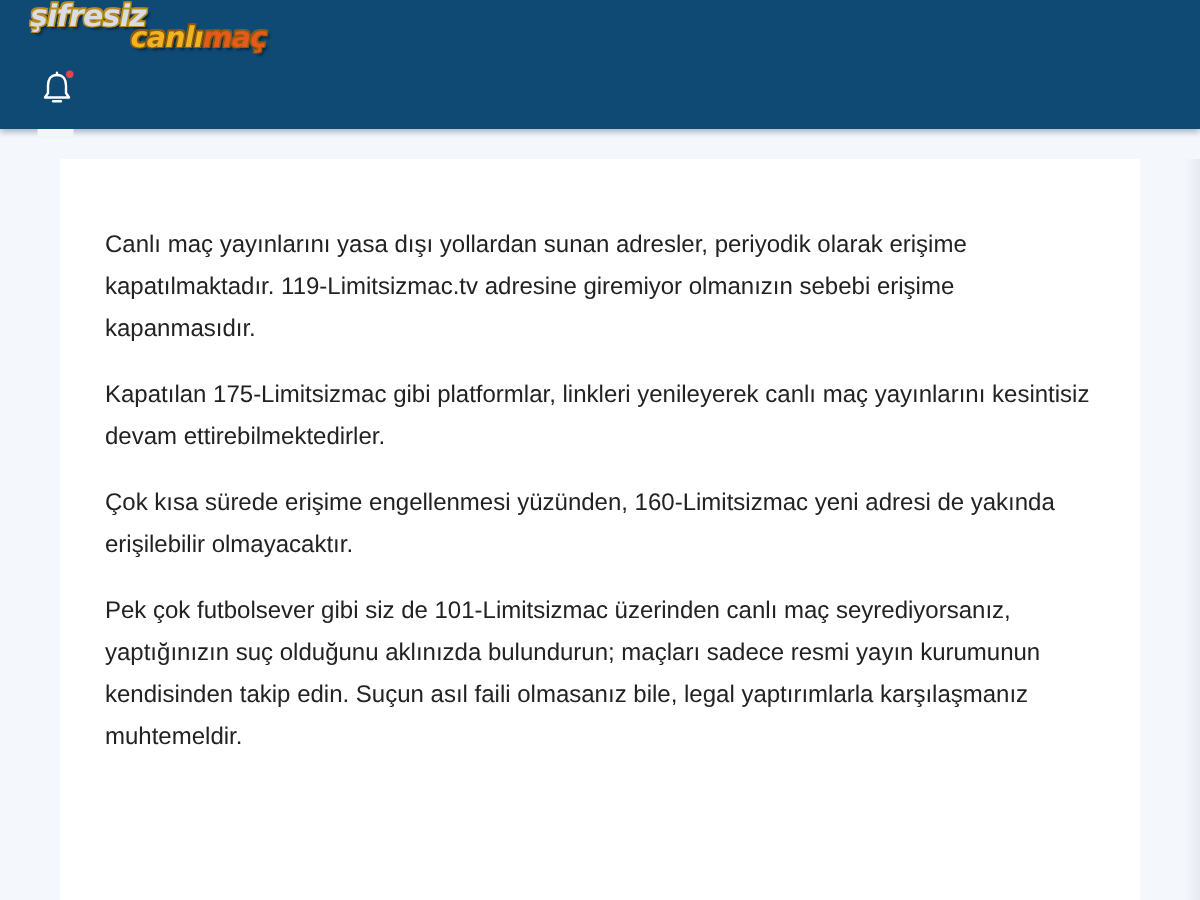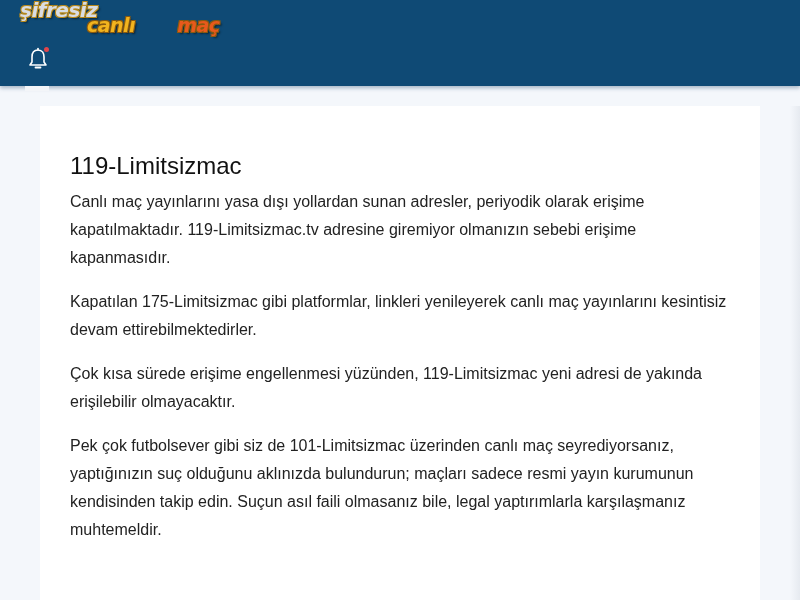--- a/index.html
+++ b/index.html
@@ -42,21 +42,21 @@
     position: absolute;
     left: 40px; top: 14px;
     font-family: "DejaVu Sans", sans-serif;
     font-weight: bold;
     font-style: italic;
     font-size: 19px;
     letter-spacing: -0.5px;
     text-shadow: -1px -1px 0 #8a5a10, 1px -1px 0 #8a5a10, -1px 1px 0 #8a5a10, 1px 1px 0 #8a5a10, 2px 2px 2px rgba(0,0,0,0.5);
   }
   .logo .w2 .a { color: #f2b41e; margin-left: 27px; }
-  .logo .w2 .b { color: #e8591c; margin-left: 42px; }
+  .logo .w2 .b { color: #e8591c; }
   .bell {
     position: absolute;
     left: 27px;
     top: 47px;
     width: 22px;
     height: 24px;
     cursor: pointer;
   }
   .bell .dot {
     position: absolute;
@@ -129,19 +129,18 @@
 
   <div class="menu-bar">
     <span></span>
   </div>
 </div>
 
 <div class="right-edge"></div>
 
 <main class="card">
   <div class="content">
-    <h1>119-Limitsizmac</h1>
     <p>Canlı maç yayınlarını yasa dışı yollardan sunan adresler, periyodik olarak erişime kapatılmaktadır. 119-Limitsizmac.tv adresine giremiyor olmanızın sebebi erişime kapanmasıdır.</p>
     <p>Kapatılan 175-Limitsizmac gibi platformlar, linkleri yenileyerek canlı maç yayınlarını kesintisiz devam ettirebilmektedirler.</p>
-    <p>Çok kısa sürede erişime engellenmesi yüzünden, 119-Limitsizmac yeni adresi de yakında erişilebilir olmayacaktır.</p>
+    <p>Çok kısa sürede erişime engellenmesi yüzünden, 160-Limitsizmac yeni adresi de yakında erişilebilir olmayacaktır.</p>
     <p>Pek çok futbolsever gibi siz de 101-Limitsizmac üzerinden canlı maç seyrediyorsanız, yaptığınızın suç olduğunu aklınızda bulundurun; maçları sadece resmi yayın kurumunun kendisinden takip edin. Suçun asıl faili olmasanız bile, legal yaptırımlarla karşılaşmanız muhtemeldir.</p>
   </div>
 </main>
 
 </body></html>

